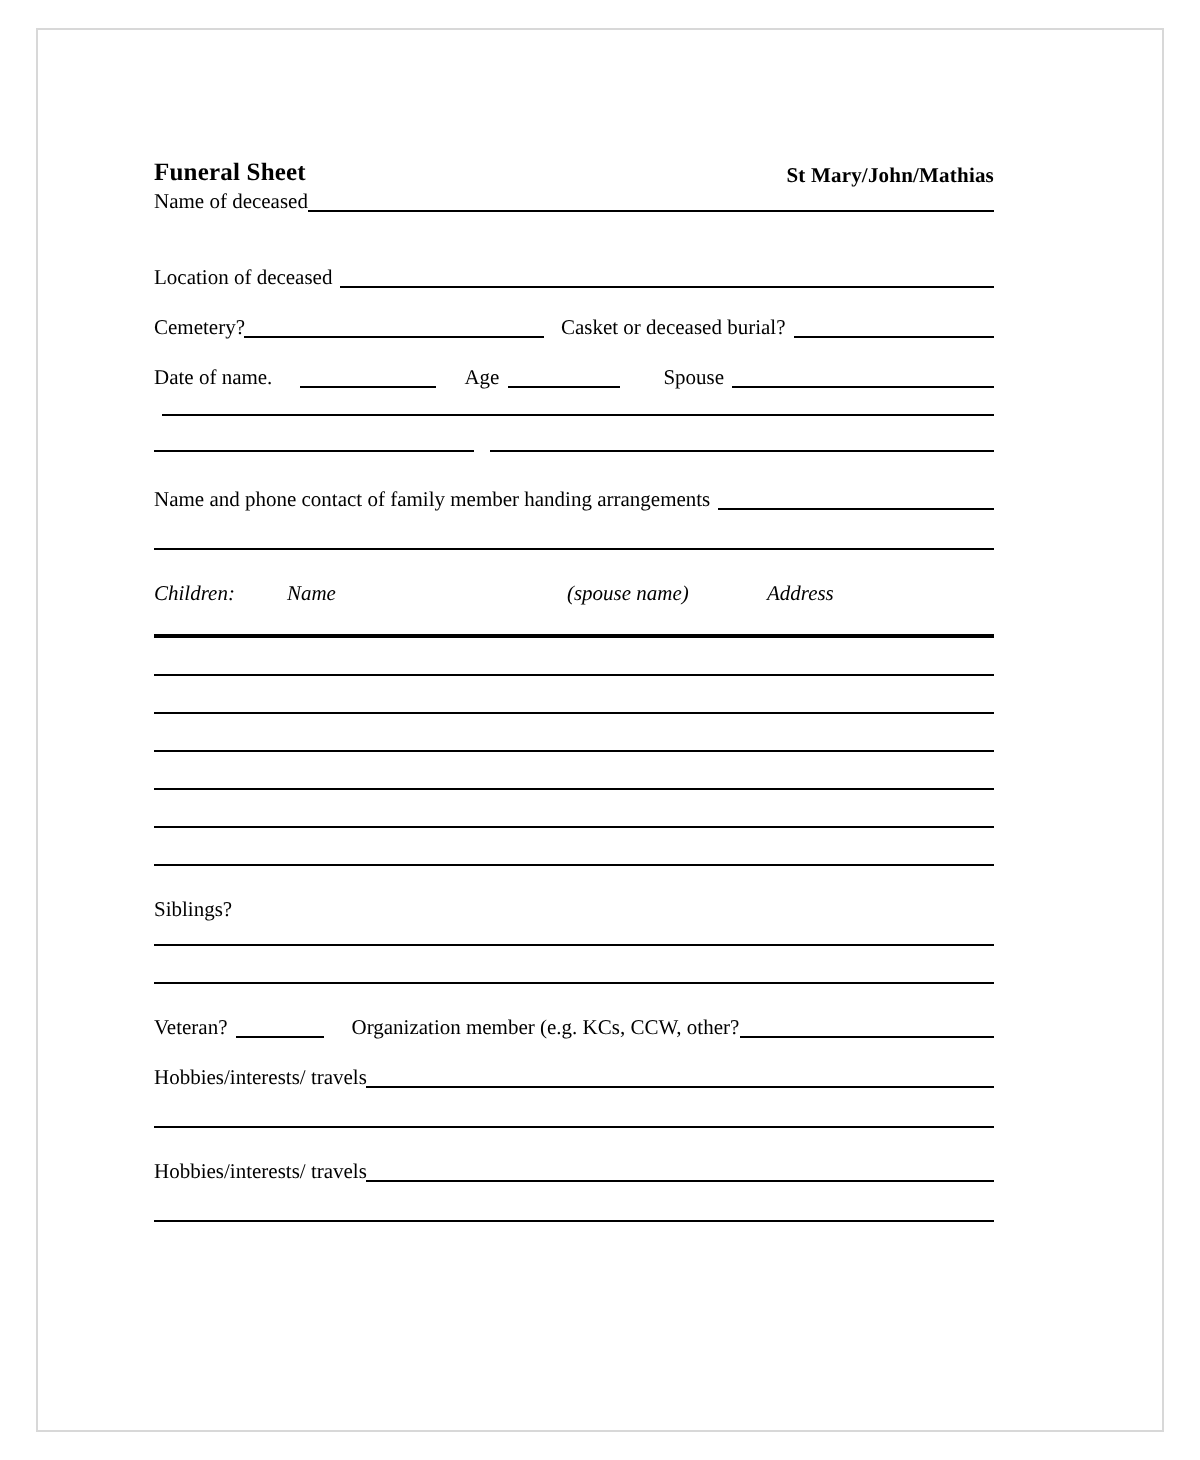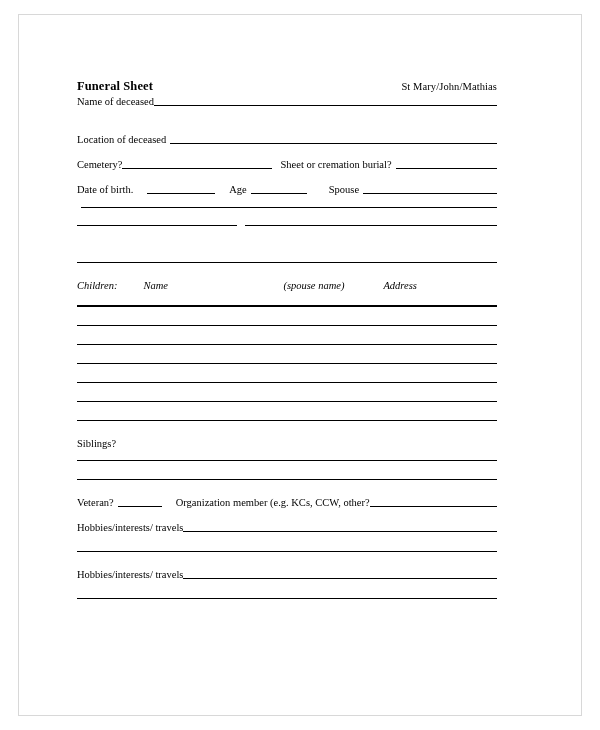--- a/index.html
+++ b/index.html
@@ -32,32 +32,32 @@
     box-sizing: border-box;
   }
   .content {
     position: absolute;
     left: 58px;
     top: 64px;
     width: 420px;
   }
   .header-row {
     display: flex;
-    align-items: center;
+    align-items: flex-end;
     justify-content: space-between;
     margin-bottom: 2px;
   }
   .doc-title {
     font-size: 12.5px;
     font-weight: bold;
     letter-spacing: 0.1px;
   }
   .parish {
     font-size: 10.5px;
-    font-weight: normal;
+    font-weight: bold;
     letter-spacing: 0.1px;
   }
   .line-row {
     display: flex;
     align-items: flex-end;
     font-size: 10.5px;
     line-height: 12px;
     white-space: nowrap;
     text-align: right;
   }
@@ -134,29 +134,29 @@
         <span class="sp4"></span>
         <span class="rule flex"></span>
       </div>
 
       <div class="gap-m"></div>
 
       <div class="line-row">
         <span class="lbl">Cemetery?</span>
         <span class="rule" style="width:150px"></span>
         <span class="sp8"></span>
-        <span class="lbl">Sheet or cremation burial?</span>
-        <span class="sp4"></span>
-        <span class="rule flex"></span>
-      </div>
-
-      <div class="gap-m"></div>
-
-      <div class="line-row">
-        <span class="lbl">Date of birth.</span>
+        <span class="lbl">Casket or deceased burial?</span>
+        <span class="sp4"></span>
+        <span class="rule flex"></span>
+      </div>
+
+      <div class="gap-m"></div>
+
+      <div class="line-row">
+        <span class="lbl">Date of name.</span>
         <span class="sp14"></span>
         <span class="rule" style="width:68px"></span>
         <span class="sp14"></span>
         <span class="lbl">Age</span>
         <span class="sp4"></span>
         <span class="rule" style="width:56px"></span>
         <span class="sp22"></span>
         <span class="lbl">Spouse</span>
         <span class="sp4"></span>
         <span class="rule flex"></span>
@@ -172,20 +172,25 @@
       <div class="gap-l"></div>
 
       <div class="line-row">
         <span class="rule" style="width:160px"></span>
         <span class="sp8"></span>
         <span class="rule flex"></span>
       </div>
 
       <div class="gap-l"></div>
 
+      <div class="line-row">
+        <span class="lbl">Name and phone contact of family member handing arrangements</span>
+        <span class="sp4"></span>
+        <span class="rule flex"></span>
+      </div>
 
       <div class="gap-l"></div>
 
       <div class="full-rule"></div>
 
       <div class="gap-l"></div>
 
       <div class="children-head">
         <span class="lbl">Children:</span>
         <span class="c1"></span>

